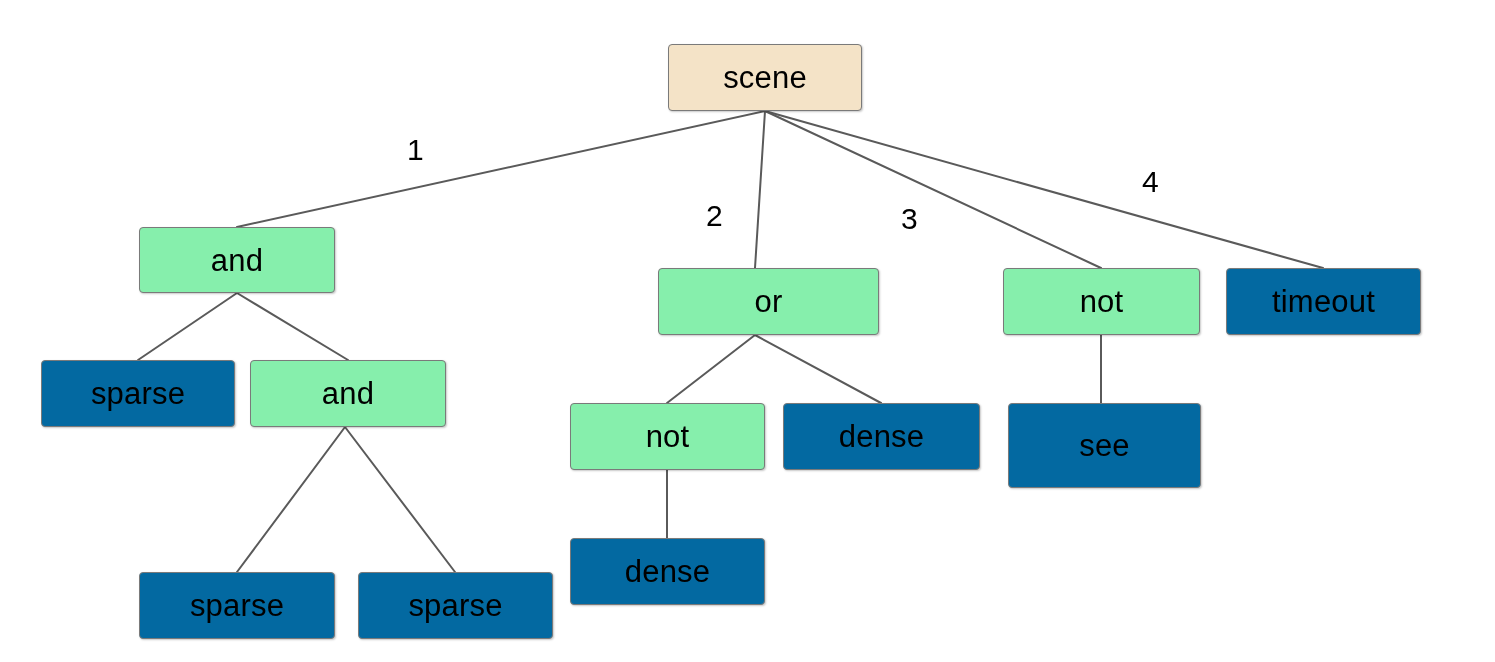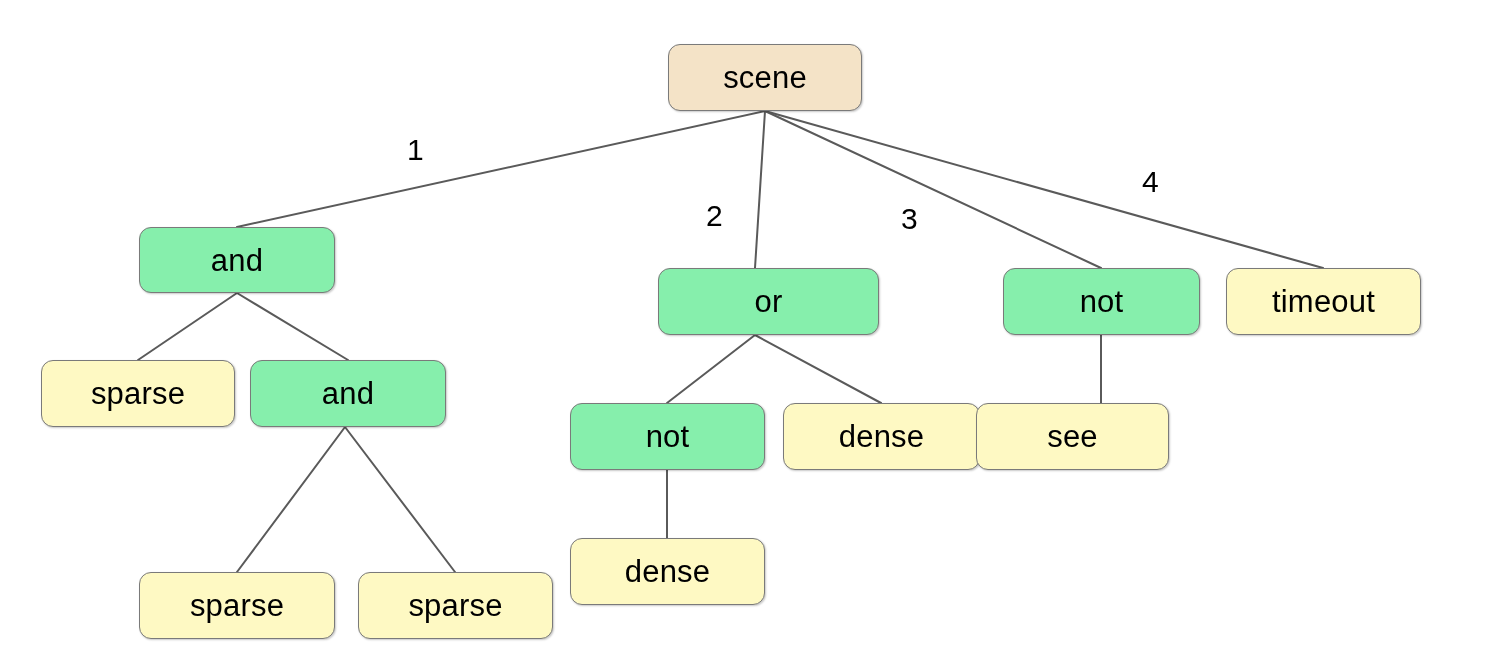--- a/index.html
+++ b/index.html
@@ -24,37 +24,37 @@
     height: 662px;
     pointer-events: none;
   }
   .node {
     position: absolute;
     box-sizing: border-box;
     display: flex;
     align-items: center;
     justify-content: center;
     border: 1.6px solid #7a7a7a;
-    border-radius: 12px;
+    border-radius: 4px;
     box-shadow: 1px 1px 2px rgba(0,0,0,0.22);
     color: #000000;
     font-size: 31px;
     font-weight: 400;
     line-height: 1;
     letter-spacing: 0.2px;
     white-space: nowrap;
   }
   .node.root {
     background: #f4e3c7;
   }
   .node.op {
     background: #86efac;
   }
   .node.leaf {
-    background: #fef9c3;
+    background: #0369a1;
   }
   .edge-label {
     position: absolute;
     color: #000000;
     font-size: 30px;
     line-height: 1;
     white-space: nowrap;
   }
 </style>
 </head>
@@ -96,21 +96,21 @@
       </div>
       <div class="node op" style="left: 250px; top: 360px; width: 196px; height: 67px;">
         <span>and</span>
       </div>
       <div class="node op" style="left: 570px; top: 403px; width: 195px; height: 67px;">
         <span>not</span>
       </div>
       <div class="node leaf" style="left: 783px; top: 403px; width: 197px; height: 67px;">
         <span>dense</span>
       </div>
-      <div class="node leaf" style="left: 976px; top: 403px; width: 193px; height: 67px;">
+      <div class="node leaf" style="left: 1008px; top: 403px; width: 193px; height: 85px;">
         <span>see</span>
       </div>
       <div class="node leaf" style="left: 570px; top: 538px; width: 195px; height: 67px;">
         <span>dense</span>
       </div>
       <div class="node leaf" style="left: 139px; top: 572px; width: 196px; height: 67px;">
         <span>sparse</span>
       </div>
       <div class="node leaf" style="left: 358px; top: 572px; width: 195px; height: 67px;">
         <span>sparse</span>

